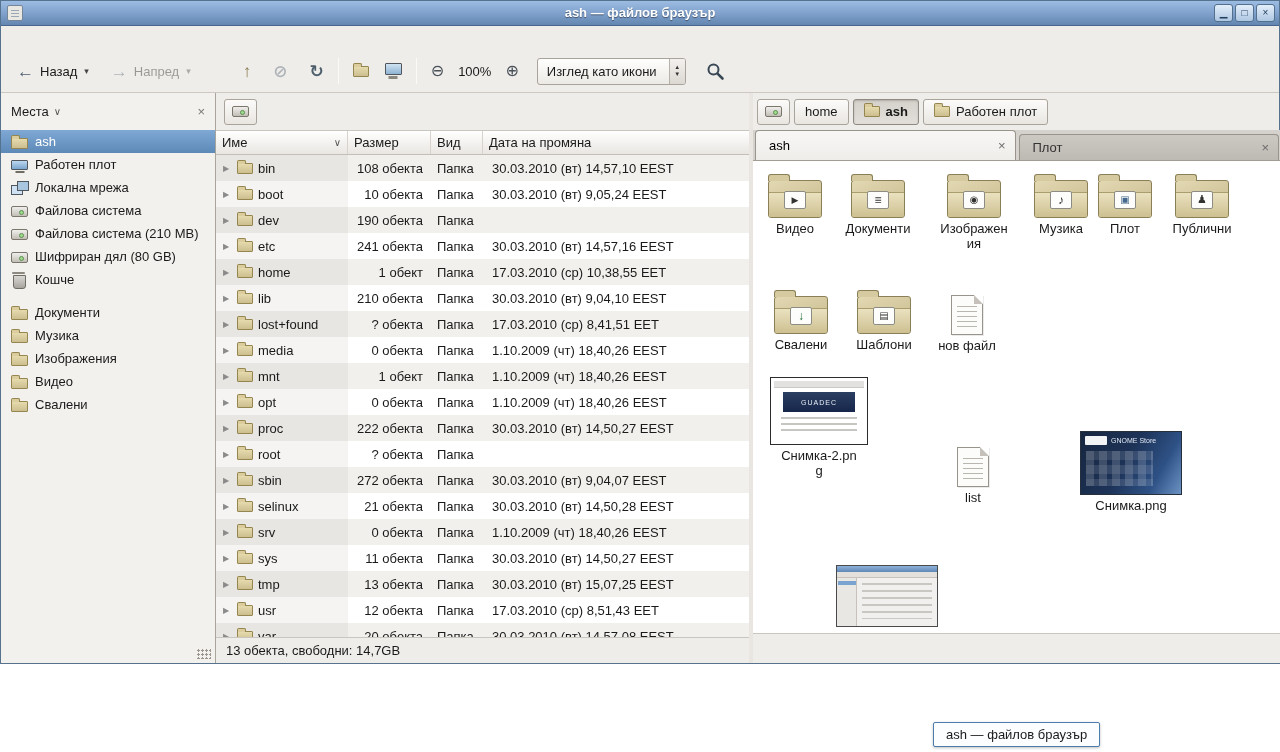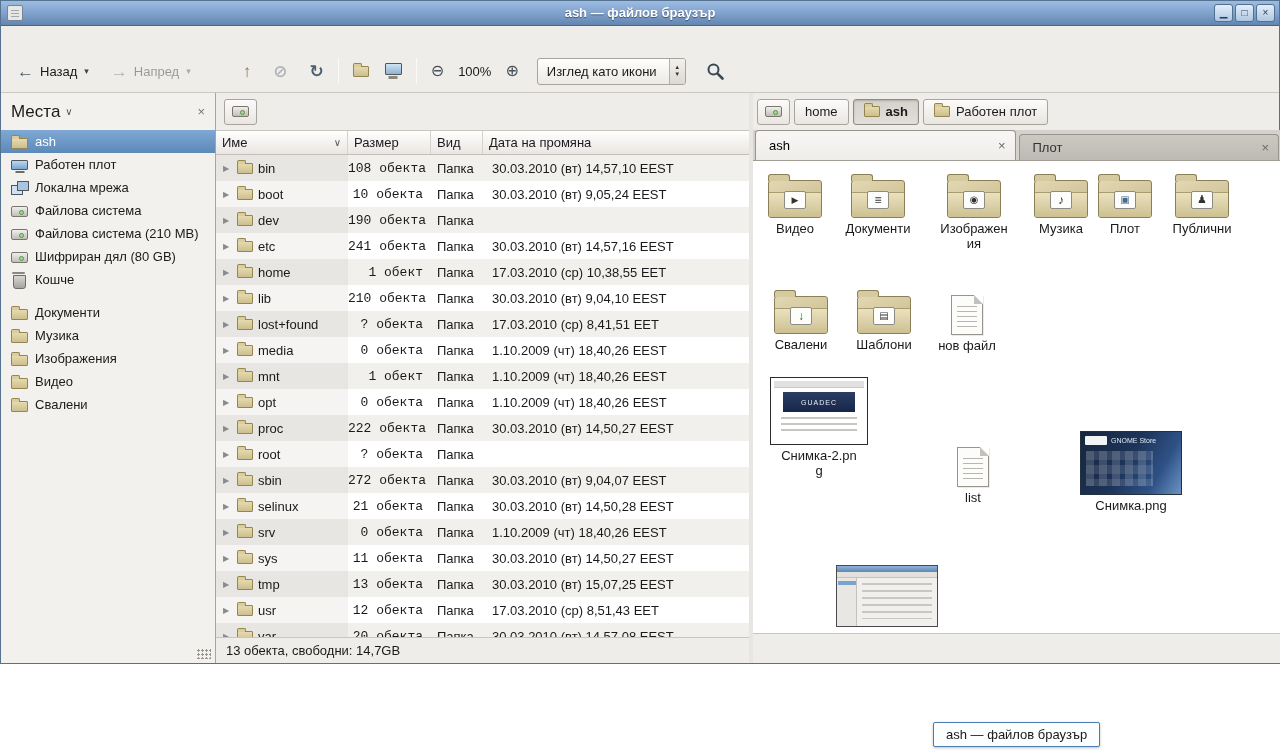--- a/index.html
+++ b/index.html
@@ -42,21 +42,21 @@
   .mini-folder { display:inline-block; width:16px; height:11px; background:linear-gradient(#e6dbae,#ccbe8f); border:1px solid #94864e; border-radius:1px; position:relative; flex:none; }
   .mini-folder::before { content:""; position:absolute; top:-4px; left:-1px; width:7px; height:3px; background:#dbcd9d; border:1px solid #94864e; border-bottom:none; border-radius:2px 2px 0 0; }
   .mini-drive { display:inline-block; width:17px; height:11px; background:linear-gradient(#f0efec,#c2beb6); border:1px solid #7a766c; border-radius:2px; position:relative; flex:none; }
   .mini-drive::after { content:""; position:absolute; right:3px; top:3px; width:3px; height:3px; border-radius:50%; background:#9fda8f; border:1px solid #5c8f50; }
   .ico-computer { display:inline-block; width:17px; height:12px; border:1px solid #4f565e; background:linear-gradient(#cfe3f2,#8fb3d3); border-radius:1px; position:relative; margin-bottom:4px; flex:none; }
   .ico-computer::after { content:""; position:absolute; left:50%; bottom:-5px; transform:translateX(-50%); width:9px; height:3px; background:#8b887f; }
 
   
   .sidebar { position:absolute; left:0; top:92px; bottom:0; width:215px; background:#f3f1ee; border-right:1px solid #a9a49c; }
   .side-header { height:37px; display:flex; align-items:center; padding:0 10px; gap:5px; }
-  .side-title { font-size:17px; }
+  .side-title { font-size:13px; }
   .side-caret { font-size:10px; color:#555; }
   .side-close { margin-left:auto; color:#777; font-size:13px; }
   .side-item { height:23px; display:flex; align-items:center; gap:7px; padding-left:10px; }
   .side-item.selected { background:linear-gradient(#7fa8d4,#5d89b8); color:#fff; }
   .side-item:nth-child(7) { margin-bottom:10px; }
   .si { width:17px; height:14px; position:relative; flex:none; }
   .side-item[data-icon="folder"] .si { height:11px; margin-top:3px; background:linear-gradient(#e6dbae,#ccbe8f); border:1px solid #94864e; border-radius:1px; }
   .side-item[data-icon="folder"] .si::before { content:""; position:absolute; top:-4px; left:-1px; width:7px; height:3px; background:#dbcd9d; border:1px solid #94864e; border-bottom:none; border-radius:2px 2px 0 0; }
   .side-item[data-icon="desktop"] .si { height:10px; margin-top:1px; border:1px solid #4f565e; background:linear-gradient(#bdd7ef,#7aa6cf); border-radius:1px; }
   .side-item[data-icon="desktop"] .si::after { content:""; position:absolute; left:50%; bottom:-4px; transform:translateX(-50%); width:9px; height:2px; background:#6f6c64; }
@@ -76,21 +76,21 @@
   .list-area { position:absolute; left:0; right:0; top:37px; bottom:26px; background:#0f766e; border-top:1px solid #c9c5bf; }
   .list-header { display:flex; height:24px; background:linear-gradient(#ffffff,#e9e6e2); border-bottom:1px solid #c3bfb8; }
   .hcell { display:flex; align-items:center; justify-content:space-between; padding:0 6px; border-right:1px solid #d7d3cc; overflow:hidden; white-space:nowrap; }
   .w-name { width:132px; } .w-size { width:83px; } .w-type { width:52px; } .w-date { flex:1; border-right:none; }
   .sort-ind { font-size:10px; color:#555; margin-left:4px; }
   .list-body { }
   .row { display:flex; height:26px; align-items:center; background:#fff; overflow:hidden; }
   .row:nth-child(odd) { background:#f2f0ed; }
   .c-name { width:132px; height:100%; display:flex; align-items:center; gap:5px; padding-left:7px; background:rgba(110,100,80,.07); overflow:hidden; white-space:nowrap; }
   .expander { font-size:8px; color:#8a8a8a; width:9px; flex:none; }
-  .c-size { width:83px; text-align:right; padding-right:8px; white-space:nowrap;font-family:Liberation Mono, monospace; }
+  .c-size { width:83px; text-align:right; padding-right:8px; white-space:nowrap; }
   .c-type { width:52px; padding-left:6px; white-space:nowrap; }
   .c-date { flex:1; padding-left:9px; white-space:nowrap; overflow:hidden; }
   .statusbar { position:absolute; left:0; right:0; bottom:0; height:26px; background:#efedea; border-top:1px solid #c9c5bf; display:flex; align-items:center; padding-left:10px; }
 
   .splitter { position:absolute; left:748px; top:92px; width:4px; bottom:0; background:#e9e6e2; }
 
   
   .right-pane { position:absolute; left:752px; top:92px; bottom:0; width:528px; }
   .right-locbar { height:37px; display:flex; align-items:center; gap:4px; padding-left:4px; }
   .crumb { height:26px; display:flex; align-items:center; gap:6px; padding:0 10px; background:linear-gradient(#fcfbfa,#e9e6e1); border:1px solid #a8a39b; border-radius:3px; }

